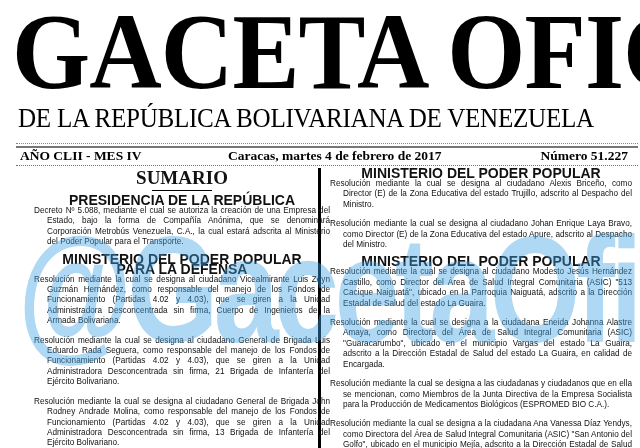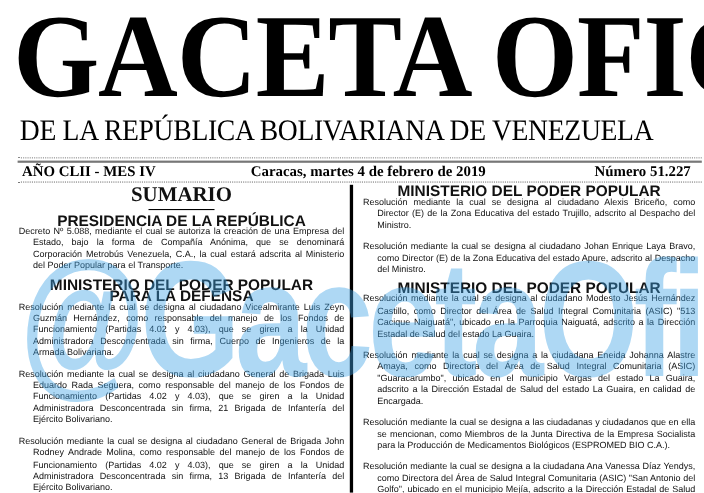--- a/index.html
+++ b/index.html
@@ -26,21 +26,21 @@
     position:absolute; left:20px; top:148px; width:616px; height:16px;
     font-family:"Liberation Serif", serif; font-weight:bold; font-size:13.5px; line-height:16px;
   }
   .infobar span { position:absolute; top:0; white-space:nowrap; }
   .info-year { left:0; }
   .info-date { left:208px; }
   .info-num { right:8px; }
   .divider { position:absolute; left:318px; top:168px; width:3px; height:280px; background:#000; }
 
   .col { position:absolute; top:168px; font-family:"Liberation Sans", sans-serif; font-size:8.2px; line-height:10.4px; color:#111; }
-  .col.left { left:17px; width:296px; }
+  .col.left { left:34px; width:296px; }
   .col.right { left:330px; width:302px; }
   .sumario { font-family:"Liberation Serif", serif; font-weight:bold; font-size:19px; line-height:22px; text-align:center; margin-top:-1px; }
   .sumario-rule { width:60px; border-top:1px solid #000; margin:1px auto 4px auto; }
   .sec { font-weight:bold; text-align:center; font-size:14px; line-height:10px; margin-top:6px; }
   .sec.first { margin-top:0; }
   .entry { text-align:justify; padding-left:13px; text-indent:-13px; margin-top:1px; }
   .gap { height:8px; }
 
   .watermark {
     position:absolute; left:18px; top:210px; height:160px; white-space:nowrap;
@@ -55,21 +55,21 @@
 <div class="masthead">
   <div class="title">GACETA OFICIAL</div>
   <div class="subtitle">DE LA REPÚBLICA BOLIVARIANA DE VENEZUELA</div>
 </div>
 
 <div class="rule top1"></div>
 <div class="rule top2"></div>
 
 <div class="infobar">
   <span class="info-year">AÑO CLII  - MES IV</span>
-  <span class="info-date">Caracas, martes 4 de febrero de 2019</span>
+  <span class="info-date">Caracas, martes 4 de febrero de 2017</span>
   <span class="info-num">Número 51.227</span>
 </div>
 <div class="rule mid"></div>
 
 <div class="divider"></div>
 
 <div class="col left">
   <div class="sumario">SUMARIO</div>
   <div class="sumario-rule"></div>
 

